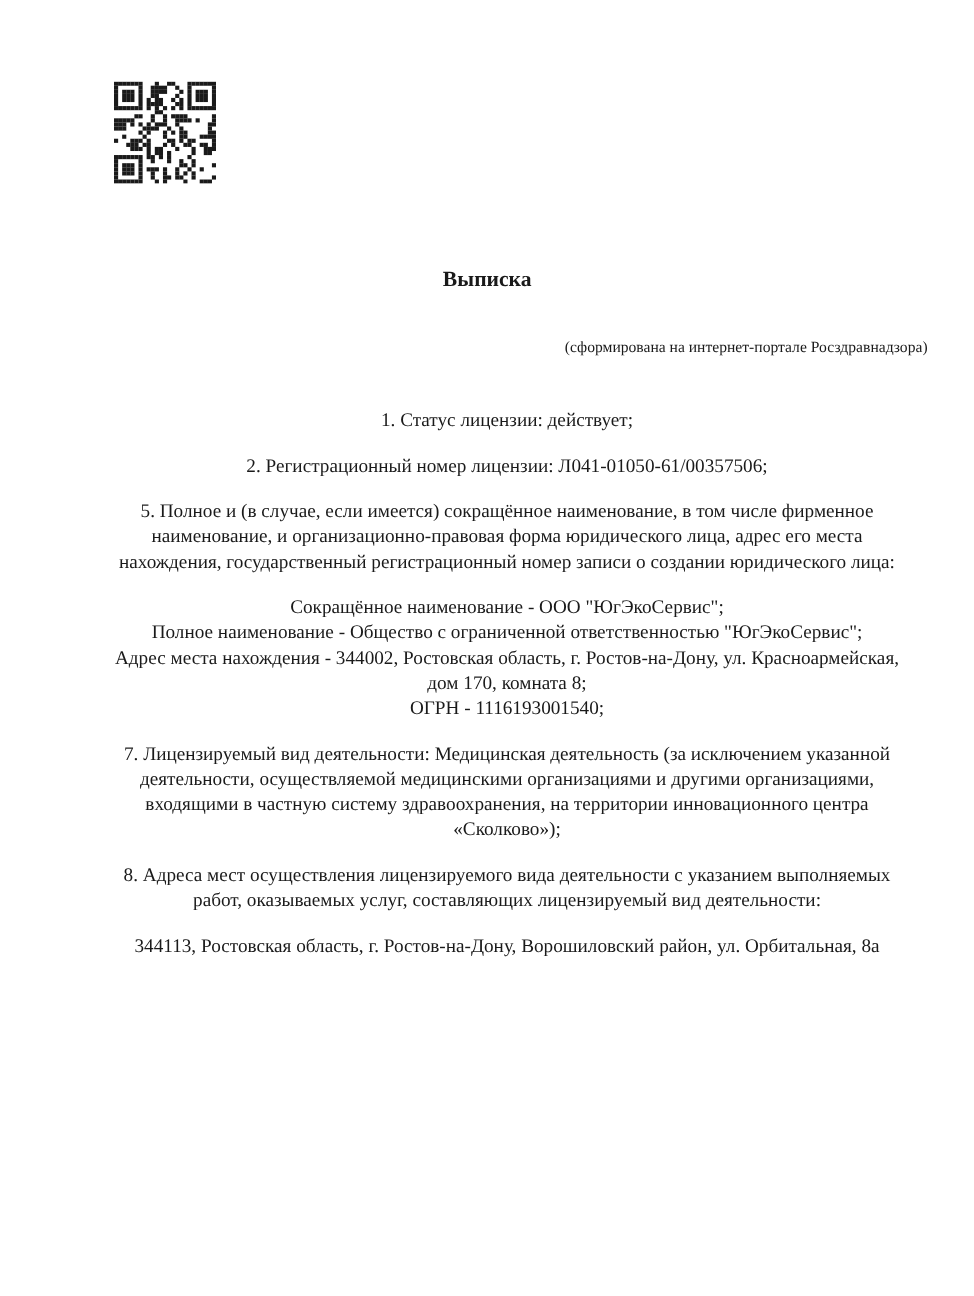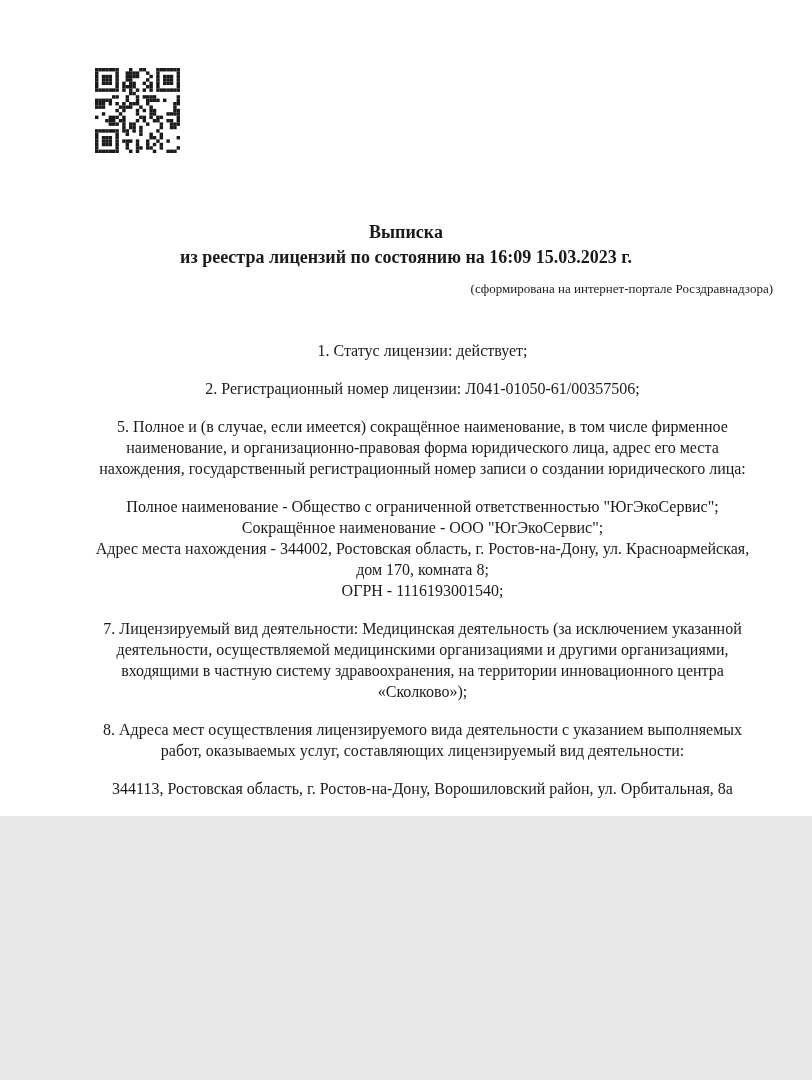--- a/index.html
+++ b/index.html
@@ -1,19 +1,19 @@
 <!DOCTYPE html>
 <html><head>
 <meta charset="utf-8">
 <style>
   html, body { margin: 0; padding: 0; background: #e8e8e8; }
   .page {
     position: relative;
     width: 812px;
-    height: 816px;
+    height: 1080px;
     margin: 0 auto;
     background: #ffffff;
     font-family: "Liberation Serif", "DejaVu Serif", serif;
     color: #1a1a1a;
     overflow: hidden;
   }
   .qr {
     position: absolute;
     left: 95px;
     top: 68px;
@@ -331,35 +331,34 @@
         <rect x="40.80" y="81.60" width="3.45" height="3.45"></rect>
         <rect x="57.80" y="81.60" width="3.45" height="3.45"></rect>
         <rect x="71.40" y="81.60" width="3.45" height="3.45"></rect>
         <rect x="74.80" y="81.60" width="3.45" height="3.45"></rect>
         <rect x="78.20" y="81.60" width="3.45" height="3.45"></rect>
       </g>
     </svg>
 
   <div class="title">
     <div>Выписка</div>
-    <div>из реестра лицензий по состоянию на 16:09 15.03.2023 г.</div>
   </div>
 
   <div class="subtitle-row">
     <span>(сформирована на интернет-портале Росздравнадзора)</span>
   </div>
 
   <div class="content">
     <p>1. Статус лицензии: действует;</p>
     <p>2. Регистрационный номер лицензии: Л041-01050-61/00357506;</p>
     <p>5. Полное и (в случае, если имеется) сокращённое наименование, в том числе фирменное наименование, и организационно-правовая форма юридического лица, адрес его места нахождения, государственный регистрационный номер записи о создании юридического лица:</p>
 
     <div class="org-block">
+      <div>Сокращённое наименование - ООО "ЮгЭкоСервис";</div>
       <div>Полное наименование - Общество с ограниченной ответственностью "ЮгЭкоСервис";</div>
-      <div>Сокращённое наименование - ООО "ЮгЭкоСервис";</div>
       <div>Адрес места нахождения - 344002, Ростовская область, г. Ростов-на-Дону, ул. Красноармейская, дом 170, комната 8;</div>
       <div>ОГРН - 1116193001540;</div>
     </div>
 
     <p>7. Лицензируемый вид деятельности: Медицинская деятельность (за исключением указанной деятельности, осуществляемой медицинскими организациями и другими организациями, входящими в частную систему здравоохранения, на территории инновационного центра «Сколково»);</p>
     <p>8. Адреса мест осуществления лицензируемого вида деятельности с указанием выполняемых работ, оказываемых услуг, составляющих лицензируемый вид деятельности:</p>
     <p>344113, Ростовская область, г. Ростов-на-Дону, Ворошиловский район, ул. Орбитальная, 8а</p>
   </div>
 
 </div>

